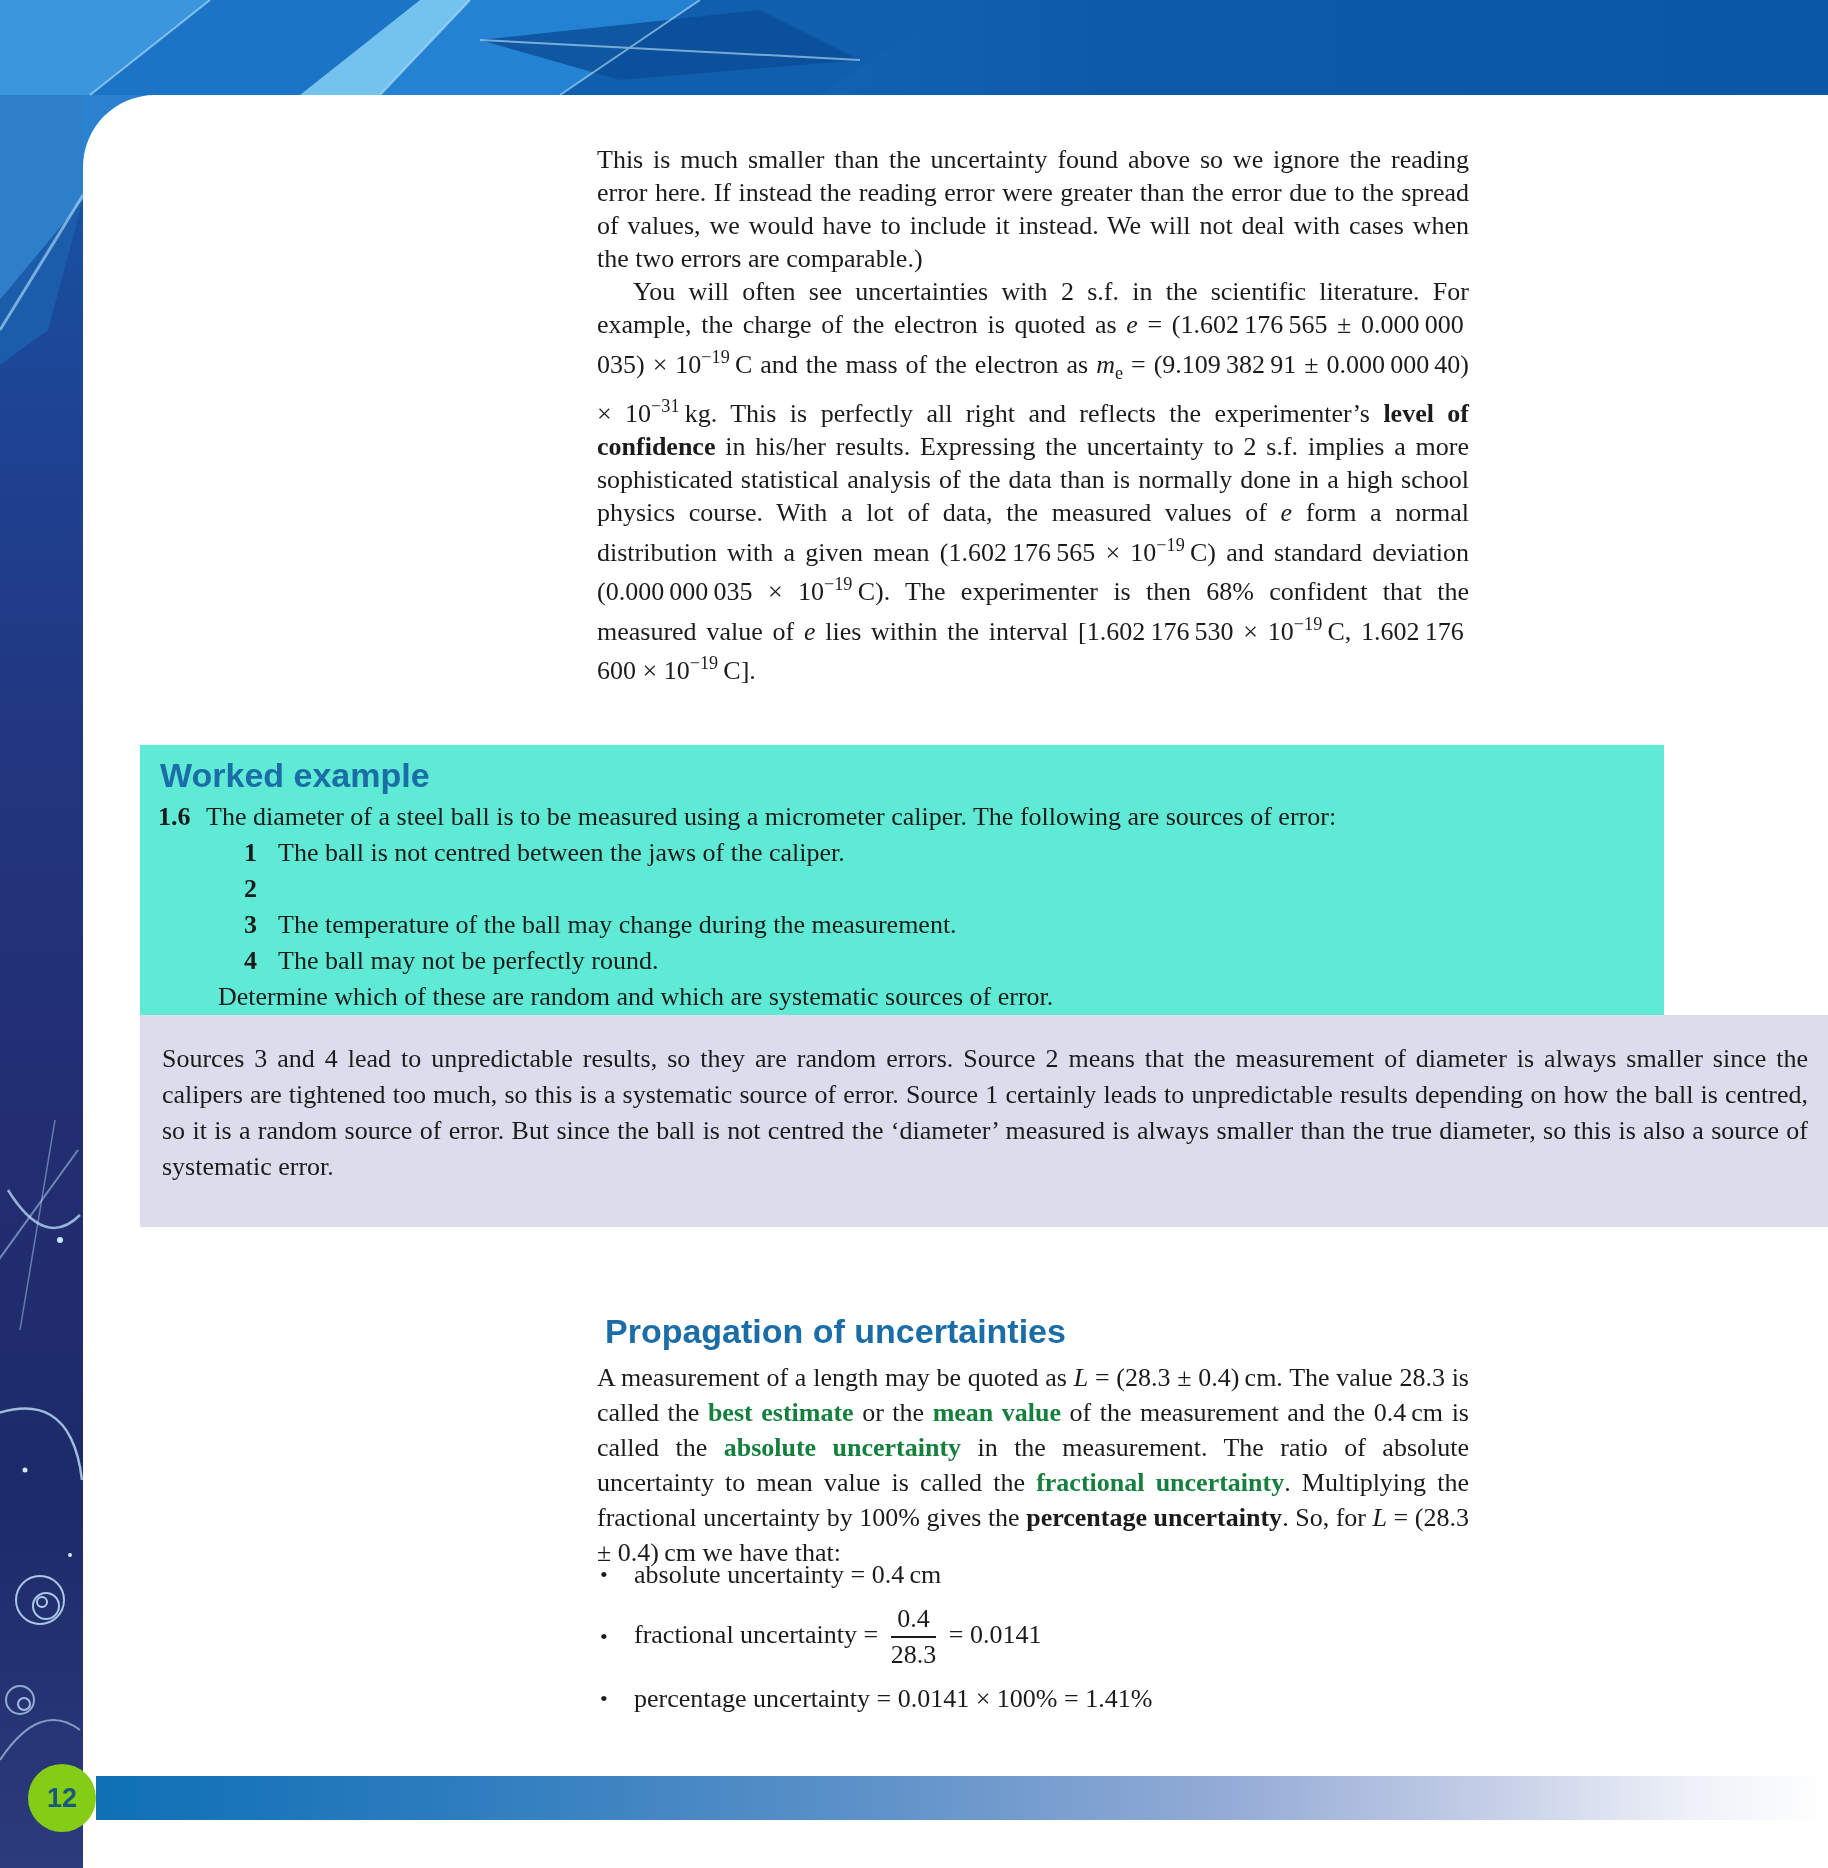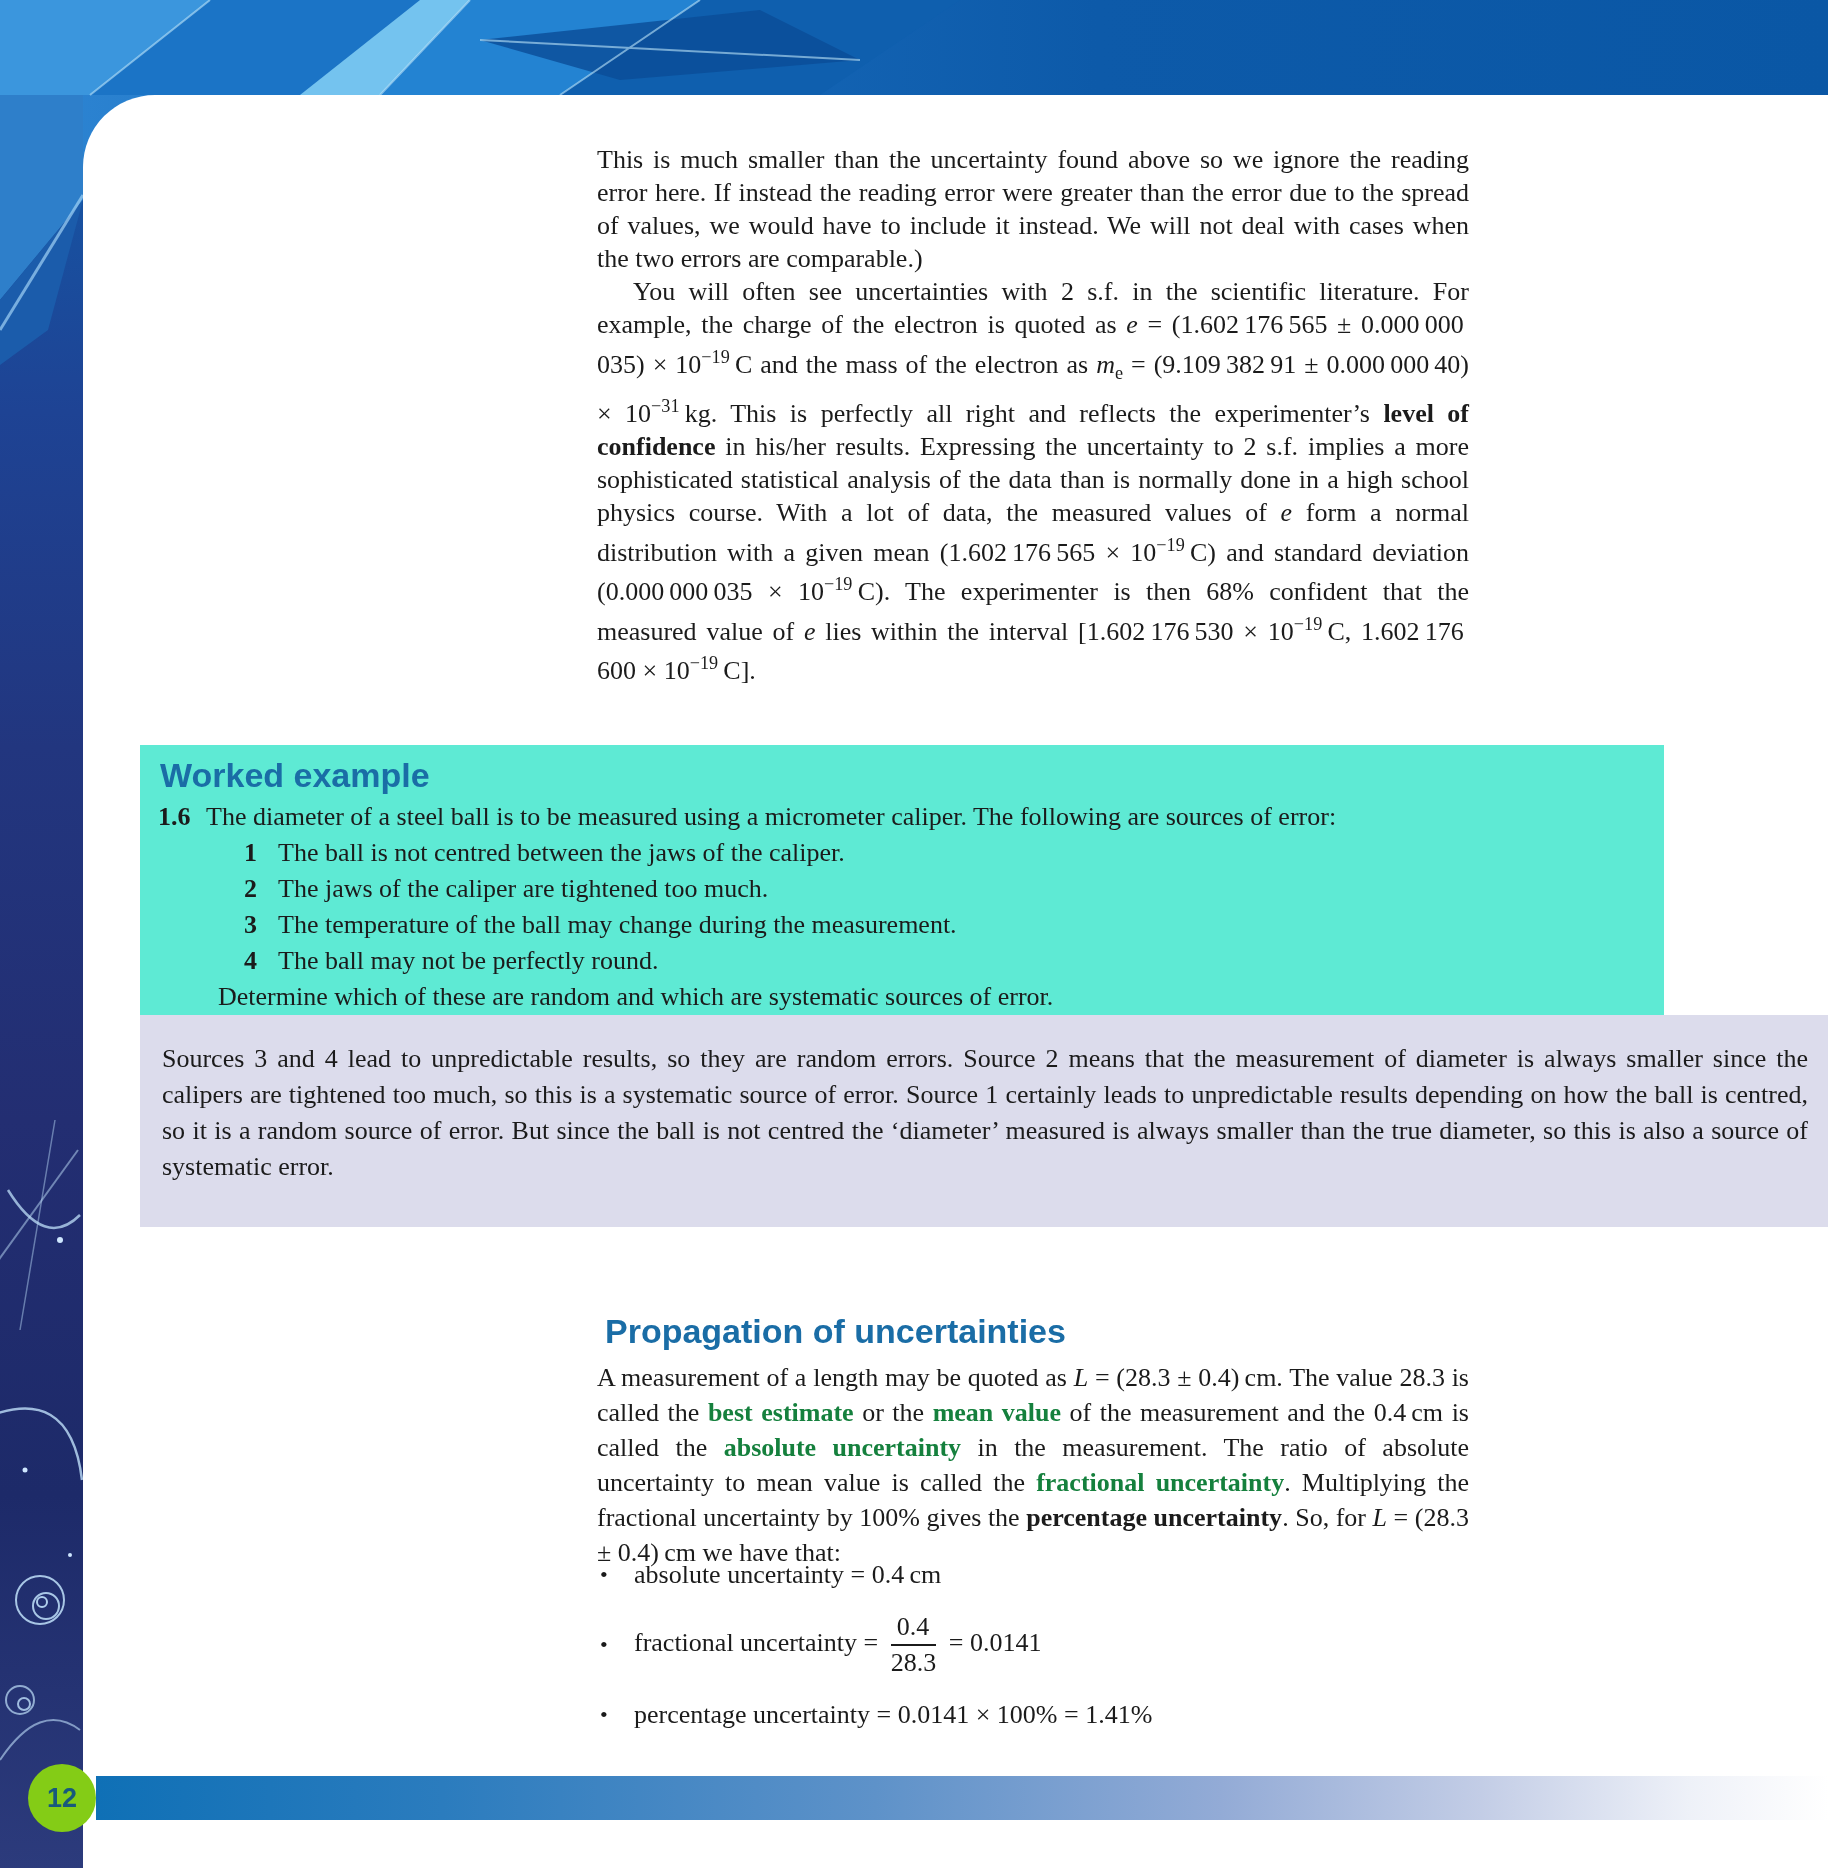--- a/index.html
+++ b/index.html
@@ -37,21 +37,21 @@
   
   .prop-title{position:absolute;z-index:2;left:597px;top:1304px;margin:8px;
               font-family:"Liberation Sans","DejaVu Sans",sans-serif;
               font-weight:700;font-size:34px;color:#1a6da6;}
   .prop-body{position:absolute;z-index:2;left:597px;top:1360px;width:872px;
              font-size:26px;line-height:35px;text-align:justify;}
   .term{color:#15803d;font-weight:700;}
   .bullets{position:absolute;z-index:2;left:600px;top:1560px;width:880px;font-size:26px;}
   .bullet-row{display:flex;align-items:center;margin-bottom:10px;}
   .bullet-row .dot{flex:none;width:34px;font-size:22px;}
-  .frac{display:inline-block;vertical-align:middle;text-align:left;line-height:1.15;margin:12px 6px;}
+  .frac{display:inline-block;vertical-align:middle;text-align:center;line-height:1.15;margin:4px 6px;}
   .frac .fnum{display:block;border-bottom:2px solid #1b1b1b;padding:0 6px 2px;}
   .frac .fden{display:block;padding-top:2px;}
 
   
   .footer-bar{position:absolute;z-index:3;left:96px;top:1776px;width:1732px;height:44px;
       background:linear-gradient(90deg,#0f70b6 0%,#2b7cbe 20%,#5e92c9 45%,#93abd6 65%,
                  #c3cde6 80%,#eef1f8 92%,#ffffff 100%);}
   .page-badge{position:absolute;z-index:4;left:28px;top:1764px;width:68px;height:68px;
       border-radius:50%;background:#84cc16;display:flex;align-items:center;justify-content:center;
       font-family:"Liberation Sans","DejaVu Sans",sans-serif;font-weight:700;font-size:27px;color:#17597c;}
@@ -127,21 +127,20 @@
     <div class="we-row">
       <span class="we-num">1.6</span>
       <div class="we-body">
         <div>The diameter of a steel ball is to be measured using a micrometer caliper. The following are sources of error:</div>
         <div class="we-item">
           <span class="num">1</span>
           <span>The ball is not centred between the jaws of the caliper.</span>
         </div>
         <div class="we-item">
           <span class="num">2</span>
-          <span>The jaws of the caliper are tightened too much.</span>
         </div>
         <div class="we-item">
           <span class="num">3</span>
           <span>The temperature of the ball may change during the measurement.</span>
         </div>
         <div class="we-item">
           <span class="num">4</span>
           <span>The ball may not be perfectly round.</span>
         </div>
         <div class="we-prompt">Determine which of these are random and which are systematic sources of error.</div>

